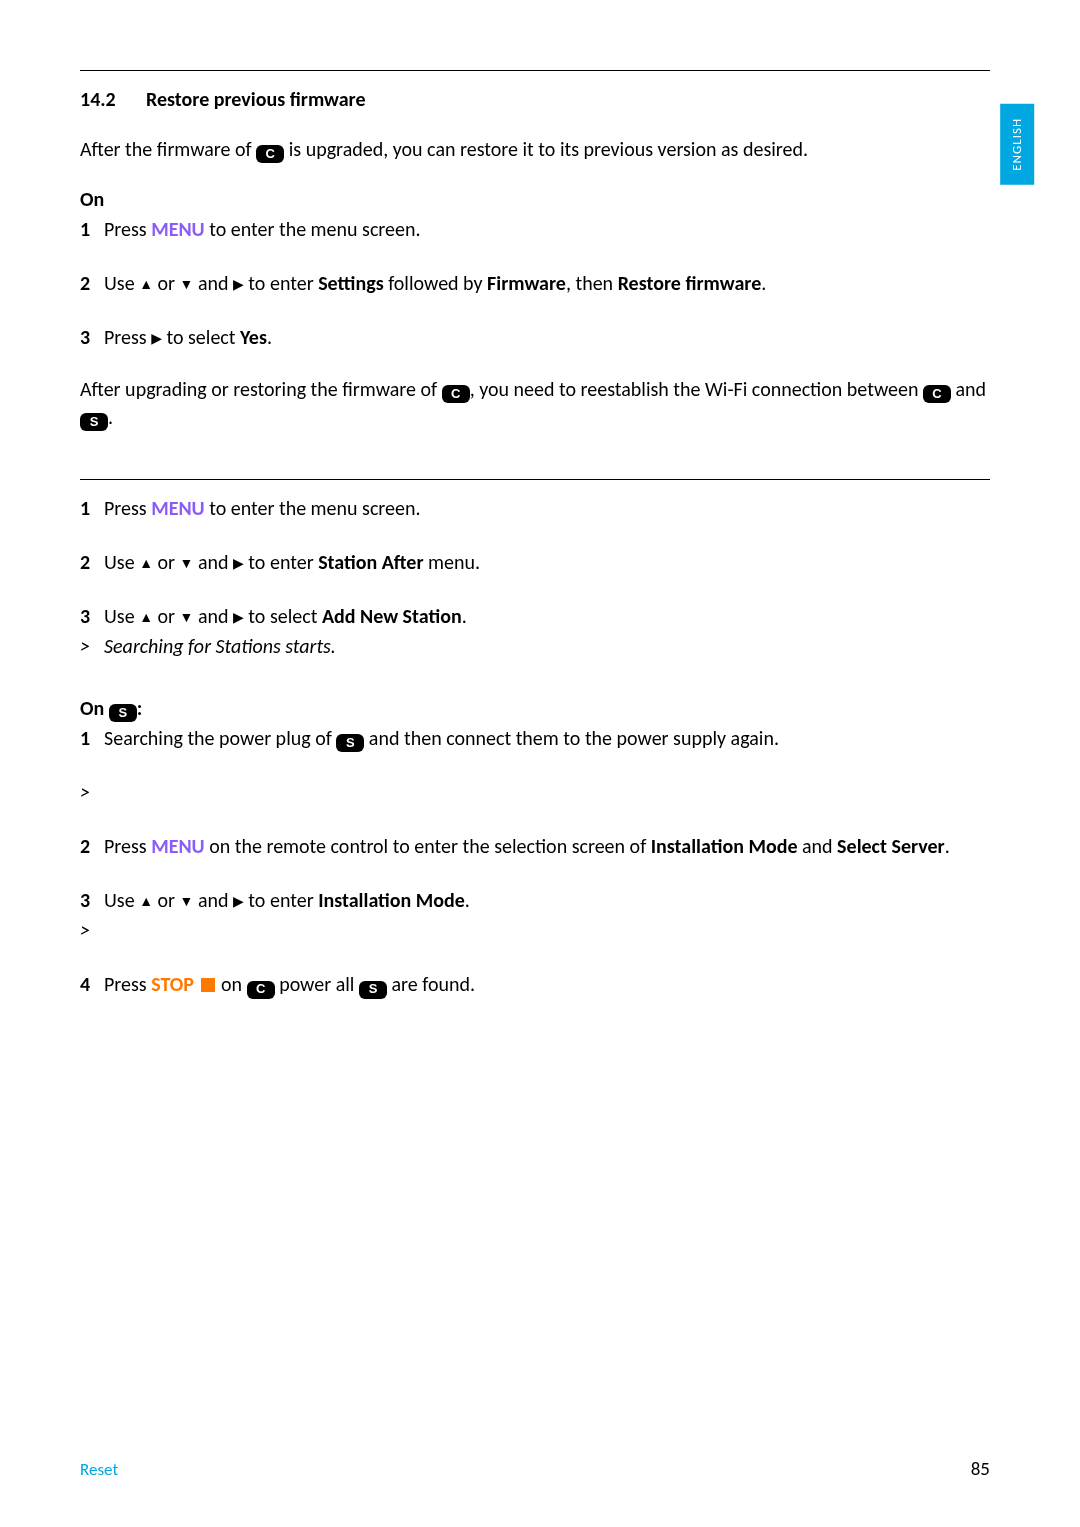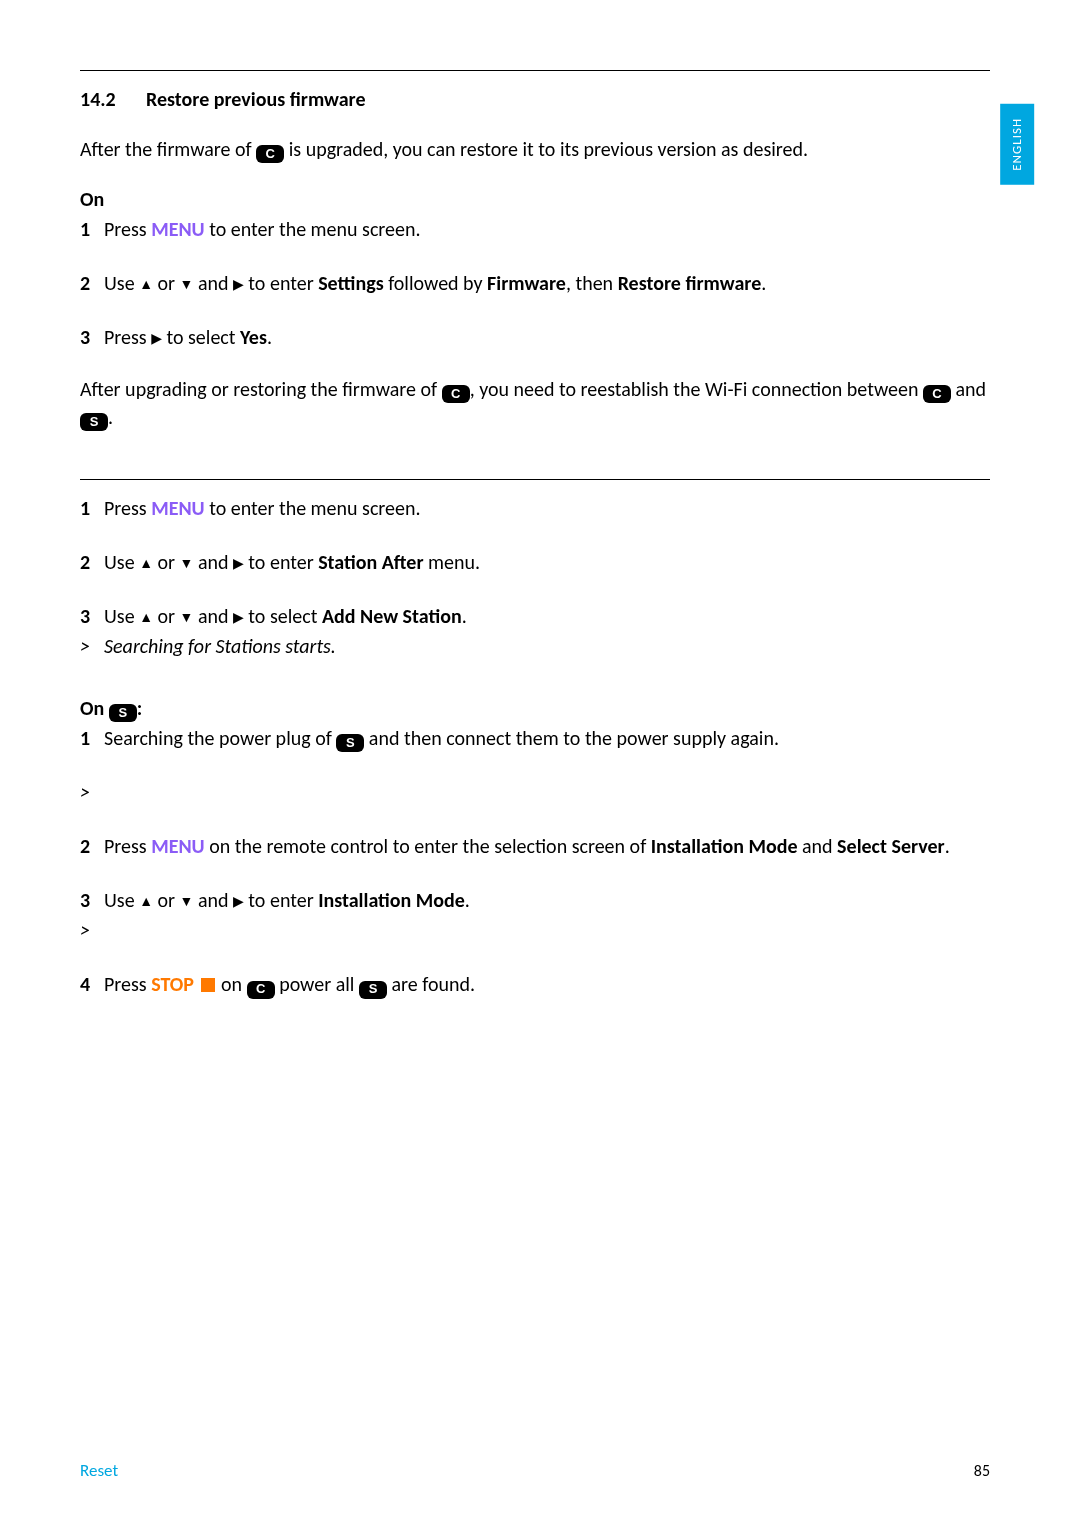--- a/index.html
+++ b/index.html
@@ -83,21 +83,21 @@
   .sec2 { margin-top: 48px; }
   .footer {
     position: absolute;
     left: 80px; right: 90px;
     bottom: 44px;
     display: flex;
     justify-content: space-between;
     align-items: center;
   }
   .footer .fl { color: #00a7e0; font-size: 17px; }
-  .footer .fr { font-size: 16px; }
+  .footer .fr { font-size: 19px; }
 </style>
 </head>
 <body>
 
 <div class="page">
 
   <div class="lang-tab">ENGLISH</div>
 
   <hr class="rule">
   <div class="heading">

